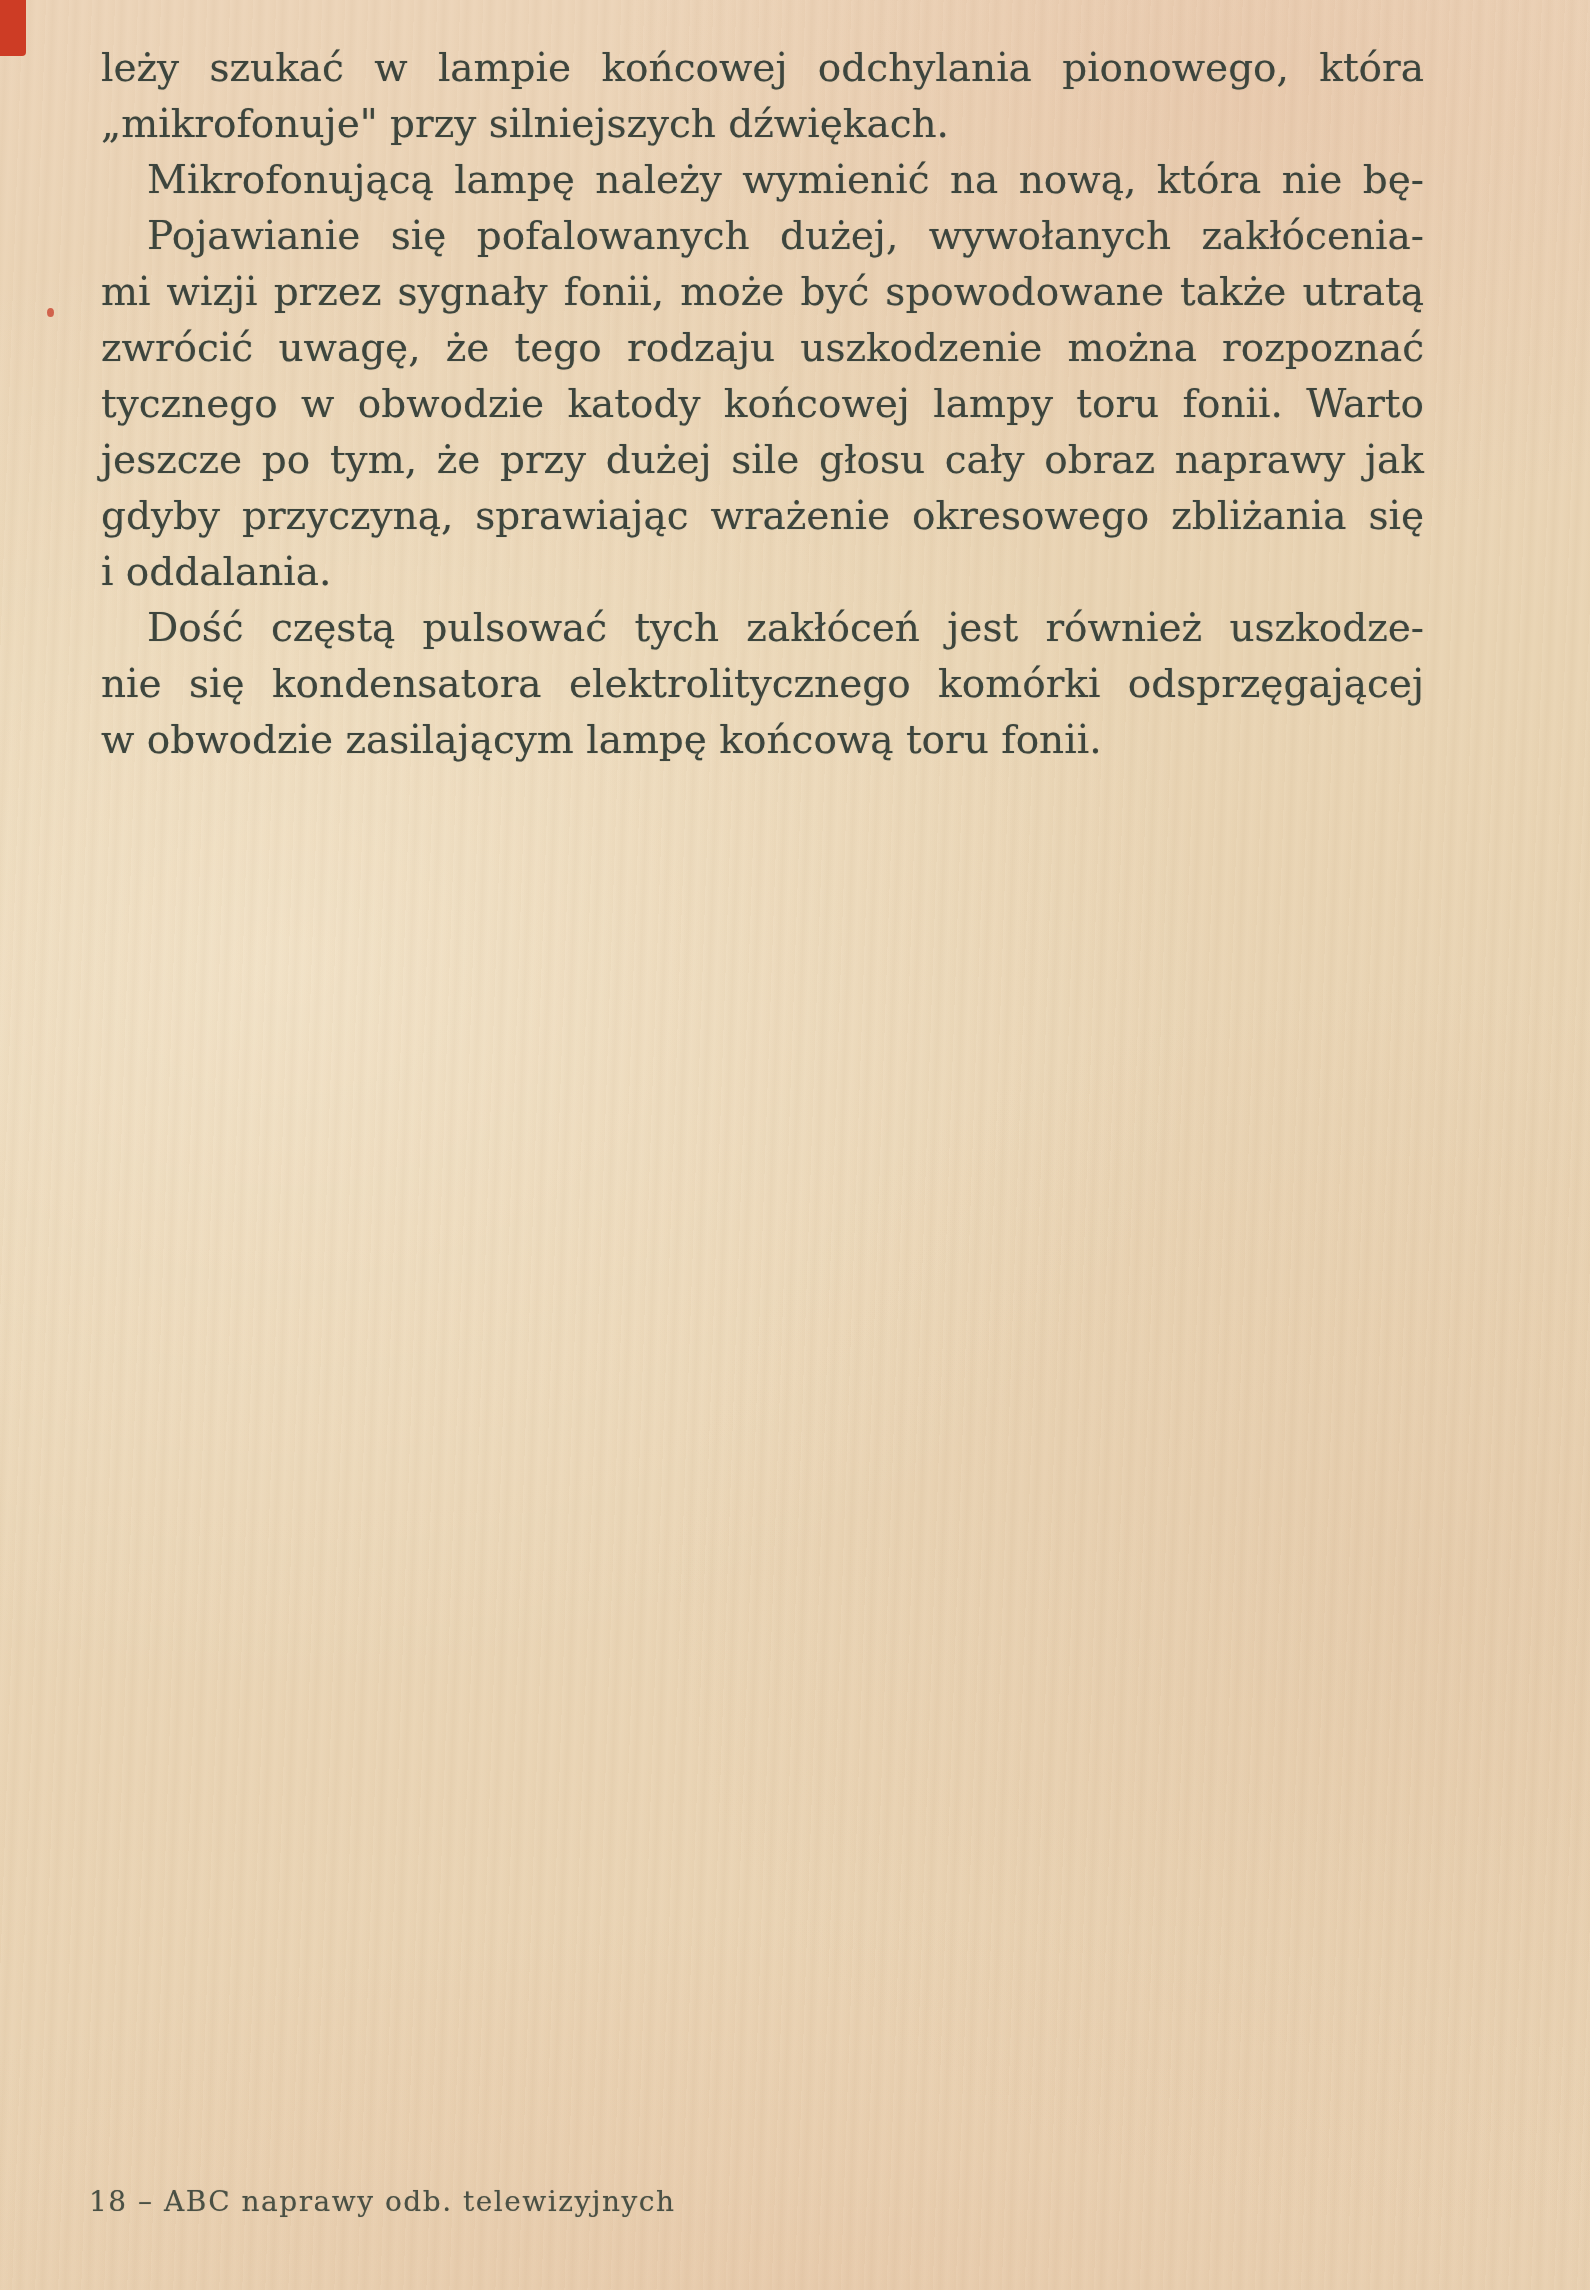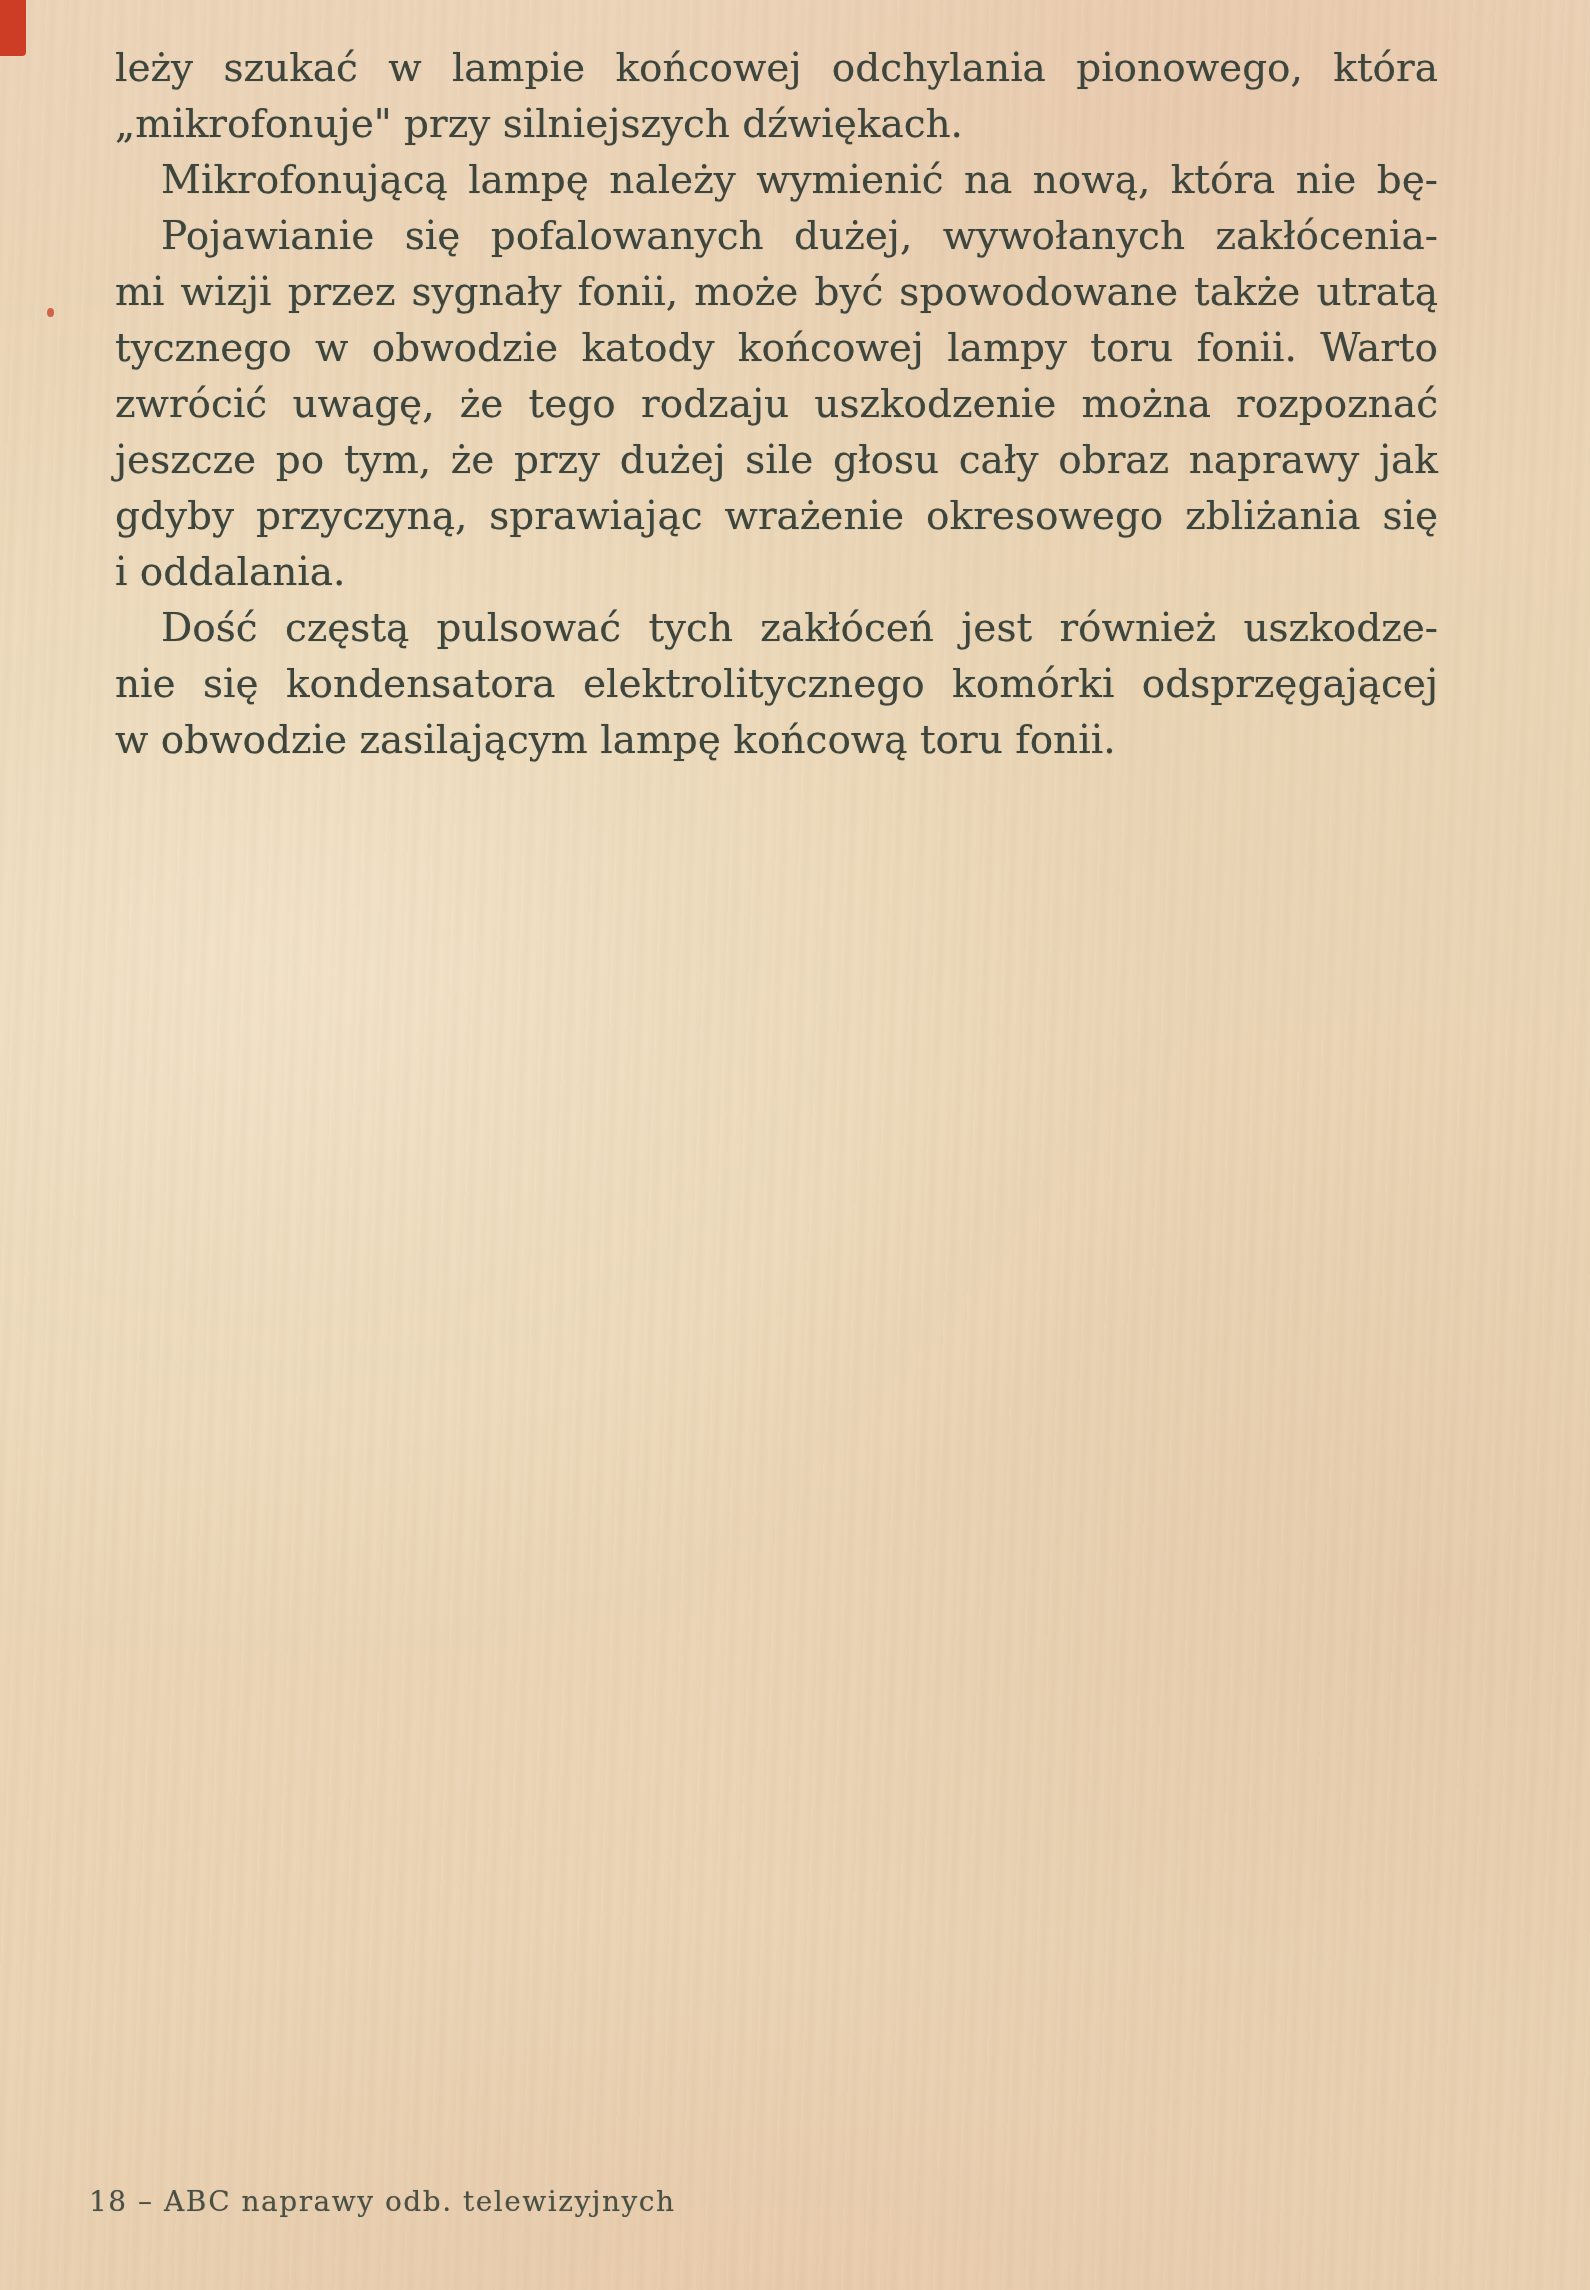--- a/index.html
+++ b/index.html
@@ -51,21 +51,21 @@
     position: absolute;
     left: 47px;
     top: 308px;
     width: 7px;
     height: 9px;
     border-radius: 50%;
     background: rgba(200,60,40,0.75);
   }
   .text-block {
     position: absolute;
-    left: 115px;
+    left: 101px;
     top: 40px;
     width: 1323px;
     color: var(--ink, #3d453d);
     font-size: 39px;
     line-height: 56px;
     text-shadow: 0 0 1px rgba(62,70,60,0.45);
   }
   .line {
     text-align: justify;
     text-align-last: justify;
@@ -97,22 +97,22 @@
   <div class="red-mark"></div>
   <div class="speck"></div>
 
   <div class="text-block">
 
   <div class="line">leży szukać w lampie końcowej odchylania pionowego, która</div>
       <div class="line last">„mikrofonuje" przy silniejszych dźwiękach.</div>
       <div class="line indent">Mikrofonującą lampę należy wymienić na nową, która nie bę-</div>
       <div class="line indent">Pojawianie się pofalowanych dużej, wywołanych zakłócenia-</div>
       <div class="line">mi wizji przez sygnały fonii, może być spowodowane także utratą</div>
+      <div class="line">zwrócić uwagę, że tego rodzaju uszkodzenie można rozpoznać</div>
       <div class="line">tycznego w obwodzie katody końcowej lampy toru fonii. Warto</div>
-      <div class="line">zwrócić uwagę, że tego rodzaju uszkodzenie można rozpoznać</div>
       <div class="line">jeszcze po tym, że przy dużej sile głosu cały obraz naprawy jak</div>
       <div class="line">gdyby przyczyną, sprawiając wrażenie okresowego zbliżania się</div>
       <div class="line last">i oddalania.</div>
       <div class="line indent">Dość częstą pulsować tych zakłóceń jest również uszkodze-</div>
       <div class="line">nie się kondensatora elektrolitycznego komórki odsprzęgającej</div>
       <div class="line last">w obwodzie zasilającym lampę końcową toru fonii.</div>
     </div>
 
   <div class="footer">18 – ABC naprawy odb. telewizyjnych</div>
 </div>

